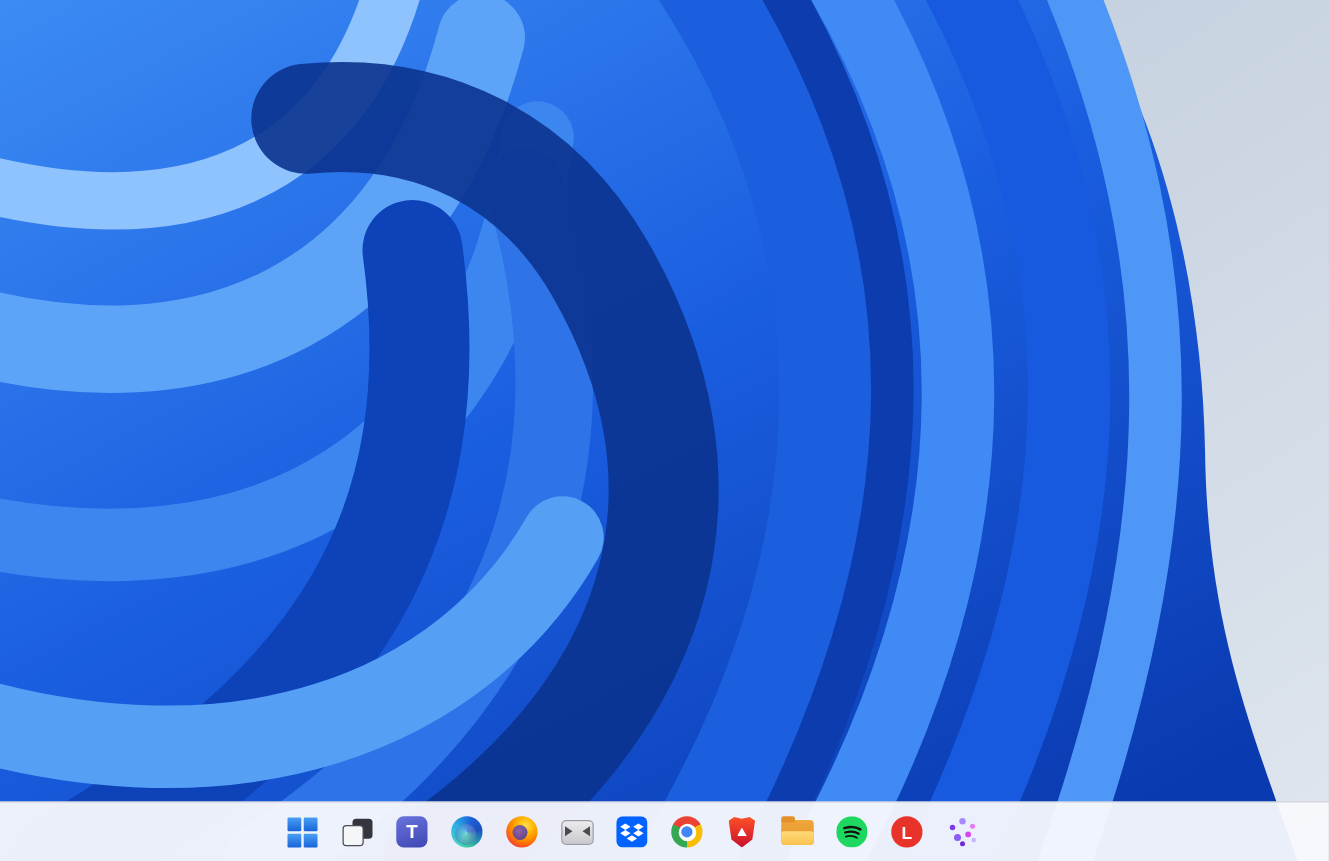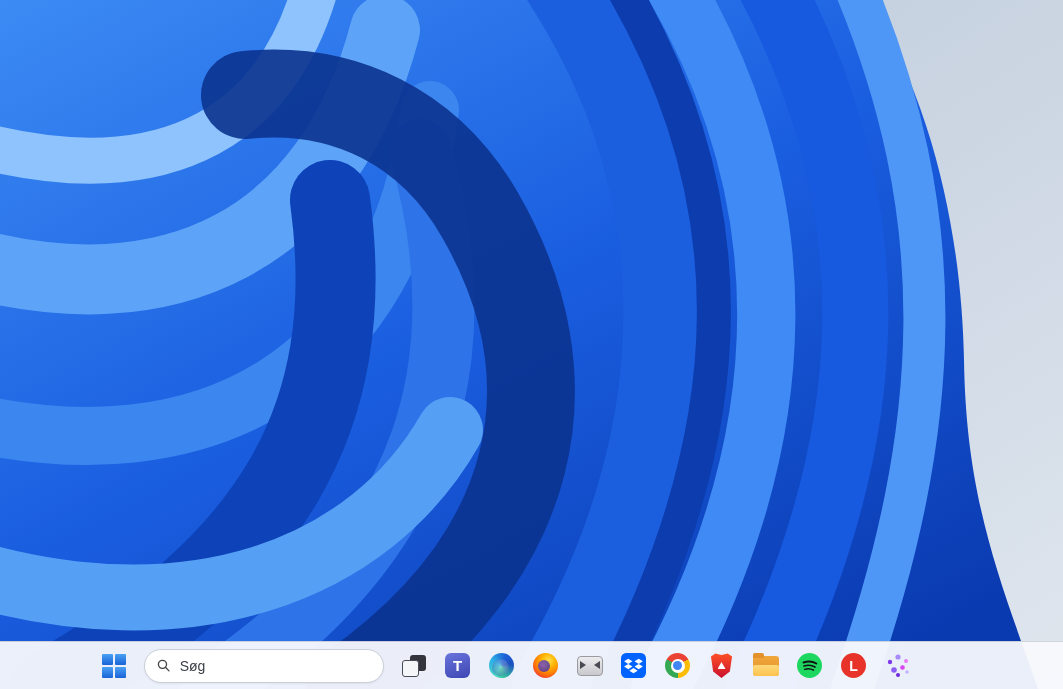--- a/index.html
+++ b/index.html
@@ -158,27 +158,20 @@
 
     <div class="tb-btn">
       <div class="win">
         <span></span>
           <span></span>
           <span></span>
           <span></span>
       </div>
     </div>
 
-    <div class="search">
-      <svg width="15" height="15" viewBox="0 0 15 15">
-        <circle cx="6.2" cy="6.2" r="4.6" fill="none" stroke="#444" stroke-width="1.5"></circle>
-        <line x1="9.8" y1="9.8" x2="13.6" y2="13.6" stroke="#444" stroke-width="1.5" stroke-linecap="round"></line>
-      </svg>
-      <input placeholder="Søg" style="">
-    </div>
 
     <div class="tb-btn">
       <div class="tv">
         <span class="tv-back"></span>
           <span class="tv-front"></span>
       </div>
     </div>
 
     <div class="tb-btn">
       <div class="teams">

